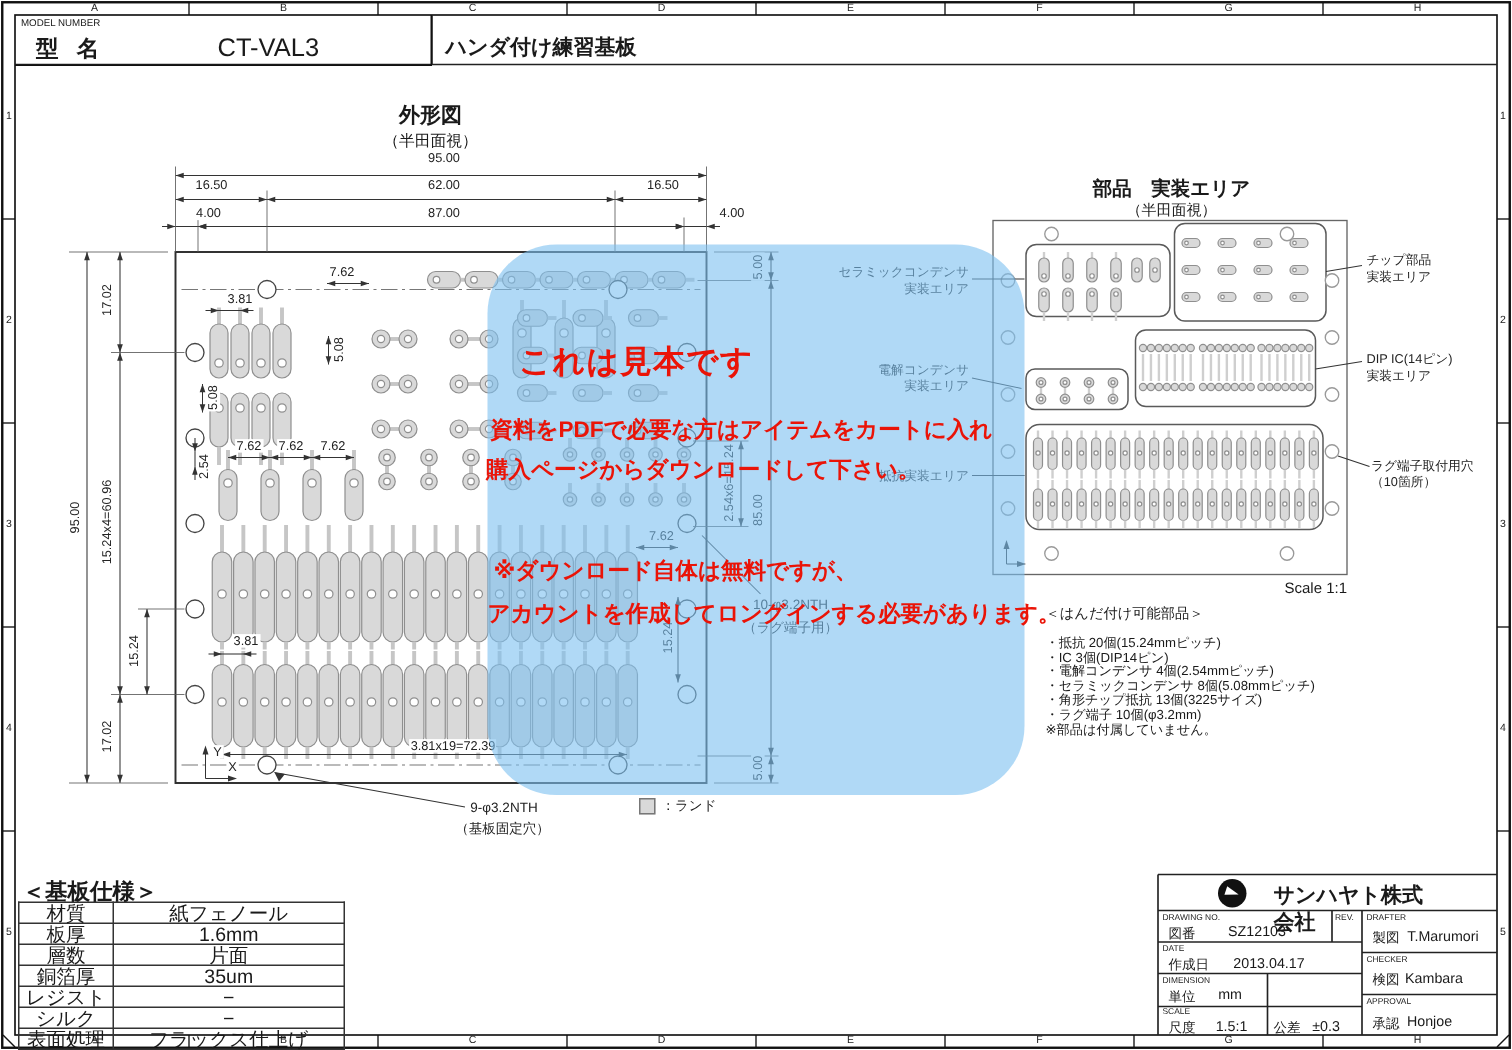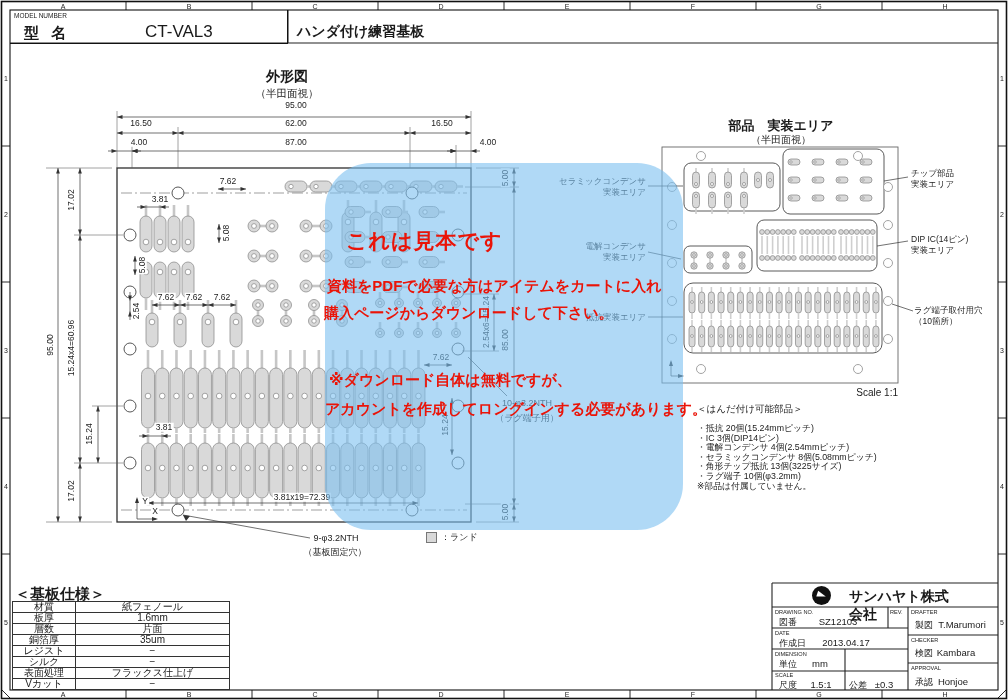--- a/index.html
+++ b/index.html
@@ -45,21 +45,21 @@
   .rvl{position:absolute;font-size:8.5px;line-height:1.3;z-index:2;color:#222;}
   .rvl.left{transform:translateX(-100%);text-align:right;}
   .legend{position:absolute;left:426px;top:531px;display:flex;align-items:center;gap:4px;font-size:9px;z-index:2;}
   .legend-swatch{width:9px;height:9px;background:#d9d9d9;border:1px solid #777;display:inline-block;}
   .parts{position:absolute;left:697px;top:403px;z-index:2;}
   .parts-title{font-size: 9.5px;margin-bottom:8px;}
   .parts-item{font-size:8.8px;line-height:9.6px;}
   .spec-title{position:absolute;left:15px;top:585px;font-size:15px;font-weight:bold;z-index:2;}
   .spec{position:absolute;left:12px;top:601px;z-index:2;}
   .spec table{border-collapse:collapse;}
-  .spec td{border:1px solid #333;font-size:10px;text-align:center;padding:0;height:9.8px;line-height:1;}
+  .spec td{border:1px solid #333;font-size:13px;text-align:center;padding:0;height:9.8px;line-height:1;}
   .spec td.l{width:62px;} .spec td.v{width:153px;}
   
   .tb-text{position:absolute;z-index:2;}
   .tb-en{font-size:5.6px;color:#222;}
   .tb-jp{font-size:9px;}
   .tb-val{font-size:9.5px;transform:translateX(-50%);}
   .tb-company{position:absolute;left:902px;top:588px;font-size:14px;font-weight:bold;transform:translateX(-50%);z-index:2;}
   .logo{position:absolute;left:812px;top:586px;width:19px;height:19px;border-radius:50%;background:#111;z-index:2;}
   .logo:after{content:"";position:absolute;left:5px;top:6px;width:0;height:0;
       border-left:9px solid #fff;border-top:3.5px solid transparent;border-bottom:3.5px solid transparent;

